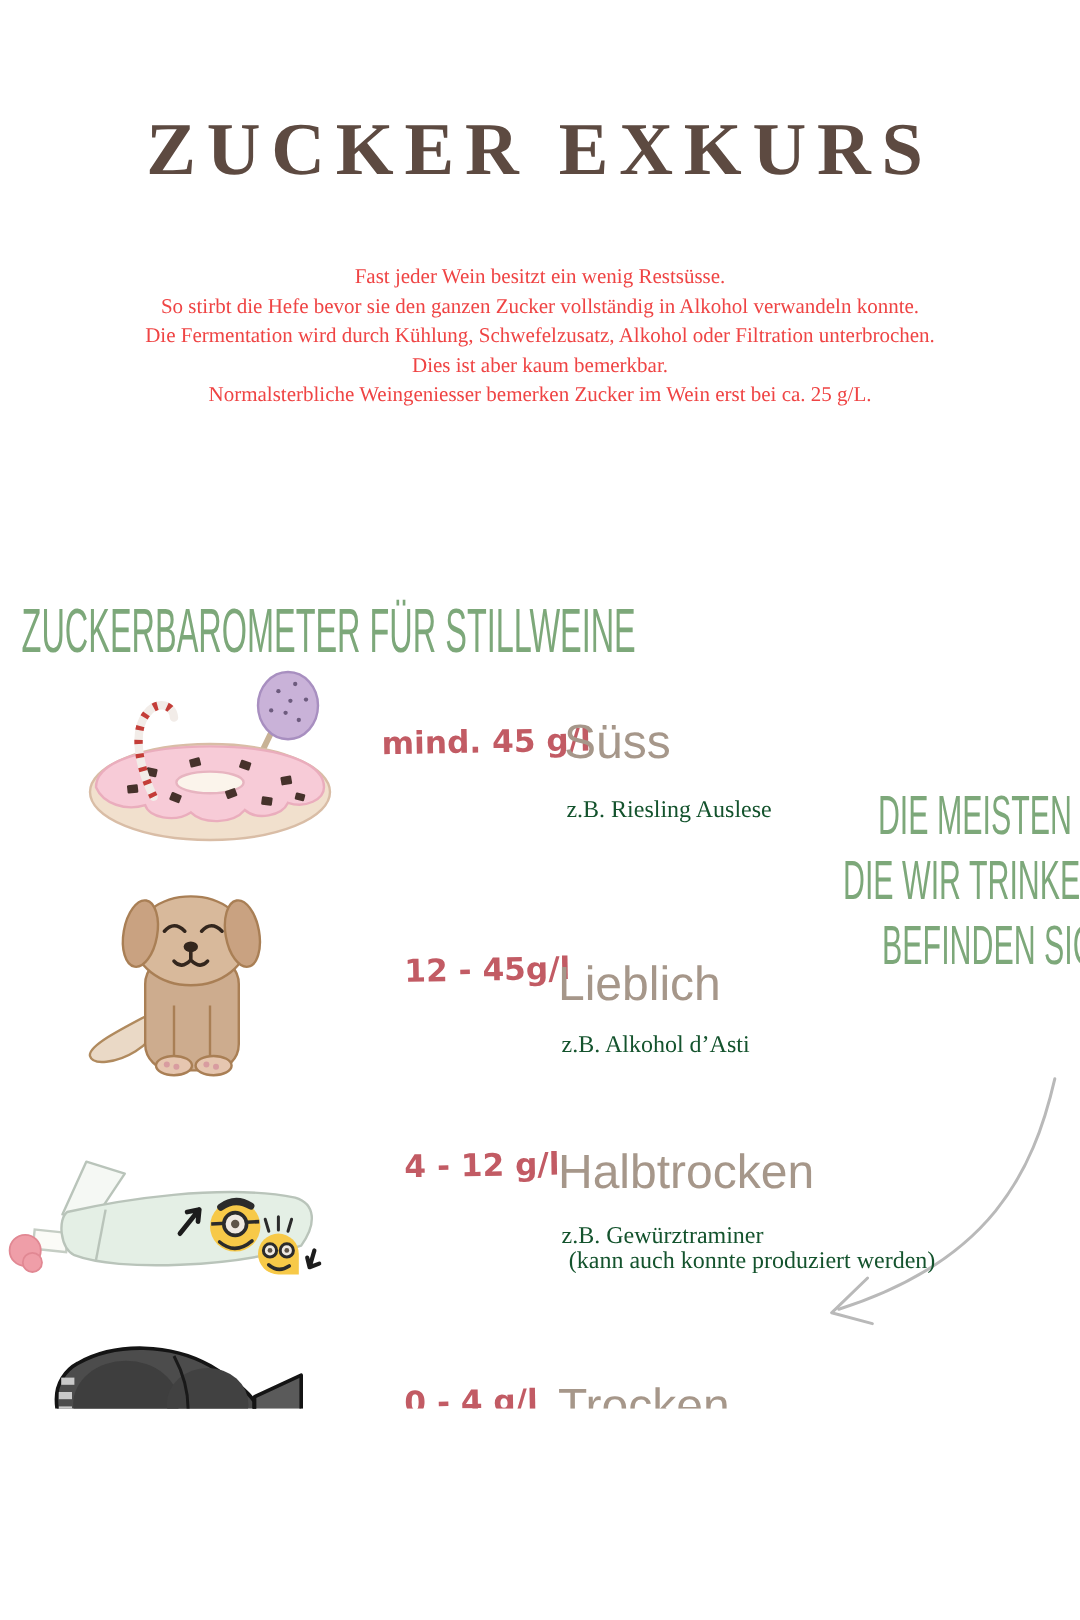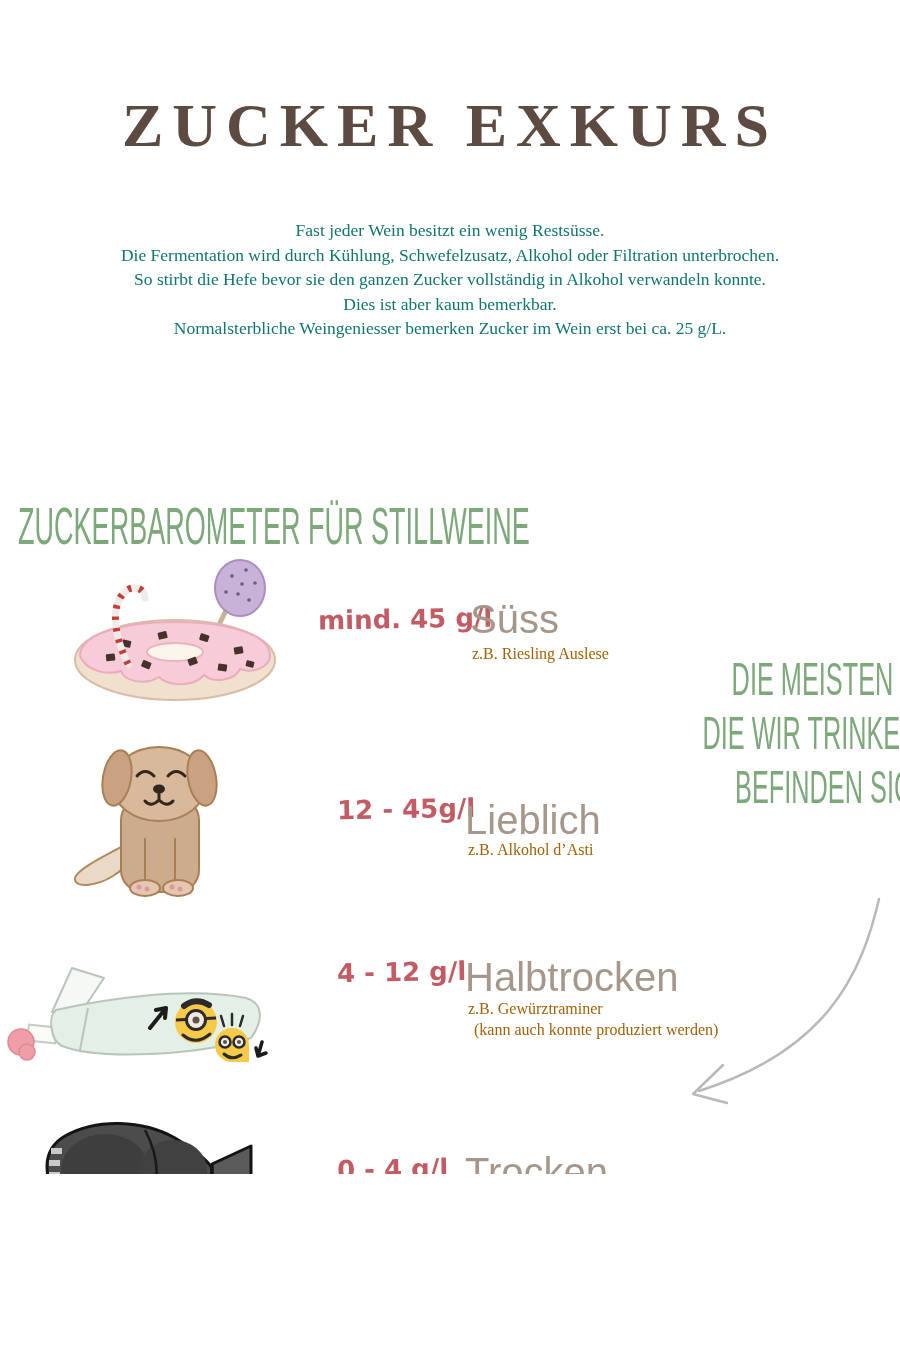--- a/index.html
+++ b/index.html
@@ -7,40 +7,40 @@
         font-family:"Liberation Serif",serif;}
   .abs{position:absolute;}
 
   
   .title{left:0;top:90px;width:900px;text-align:center;
          font-family:"Liberation Serif",serif;font-weight:700;
          font-size:62px;letter-spacing:9px;color:#5d4a41;}
 
   
   .intro{left:0;top:218px;width:900px;text-align:center;
-         font-size:17.5px;line-height:24.5px;color:#0f766e;}
+         font-size:17.5px;line-height:24.5px;color:#ef4444;}
 
   
   .green-cond{font-family:"Liberation Sans",sans-serif;color:#7da87a;
               display:inline-block;transform-origin:left top;white-space:nowrap;}
   .baro-heading{left:18px;top:500px;}
   .baro-heading .green-cond{font-size:52px;line-height:1;transform:scale(0.52,1);}
 
   .annotation{left:520px;top:656px;width:378px;text-align:right;}
   .annotation .line{height:54px;}
   .annotation .green-cond{transform-origin:right top;font-size:46px;line-height:1;
                           transform:scale(0.55,1);}
 
   
   .range{font-family:"DejaVu Sans",sans-serif;font-weight:700;font-size:26px;
          color:#c25b64;white-space:nowrap;transform:rotate(-1deg);}
   .cat-name{font-family:Liberation Sans, sans-serif;font-size:40px;color:#a6978a;
             white-space:nowrap;}
-  .example{font-family:"Liberation Serif",serif;font-size:16px;color:#a16207;
-           white-space:nowrap;}
+  .example{font-family:"Liberation Serif",serif;font-size:20px;color:#14532d;
+           white-space:nowrap;margin-top:19px;}
 
   .r1-range{left:318px;top:604px;}
   .r1-name{left:470px;top:597px;}
   .r1-ex{left:472px;top:645px;}
 
   .r2-range{left:337px;top:794px;}
   .r2-name{left:465px;top:798px;}
   .r2-ex{left:468px;top:841px;}
 
   .r3-range{left:337px;top:957px;}
@@ -56,22 +56,22 @@
 </style>
 </head>
 <body>
 
 <div class="page">
 
   <div class="abs title">ZUCKER EXKURS</div>
 
   <div class="abs intro">
     <div>Fast jeder Wein besitzt ein wenig Restsüsse.</div>
+    <div>So stirbt die Hefe bevor sie den ganzen Zucker vollständig in Alkohol verwandeln konnte.</div>
     <div>Die Fermentation wird durch Kühlung, Schwefelzusatz, Alkohol oder Filtration unterbrochen.</div>
-    <div>So stirbt die Hefe bevor sie den ganzen Zucker vollständig in Alkohol verwandeln konnte.</div>
     <div>Dies ist aber kaum bemerkbar.</div>
     <div>Normalsterbliche Weingeniesser bemerken Zucker im Wein erst bei ca. 25 g/L.</div>
   </div>
 
   <div class="abs baro-heading">
     <span class="green-cond">ZUCKERBAROMETER FÜR STILLWEINE</span>
   </div>
 
   <svg class="illus" style="left:50px;top:548px;" width="250" height="158" viewBox="0 0 250 158">
     <line x1="152" y1="112" x2="183" y2="48" stroke="#c8b295" stroke-width="5" stroke-linecap="round"></line>

